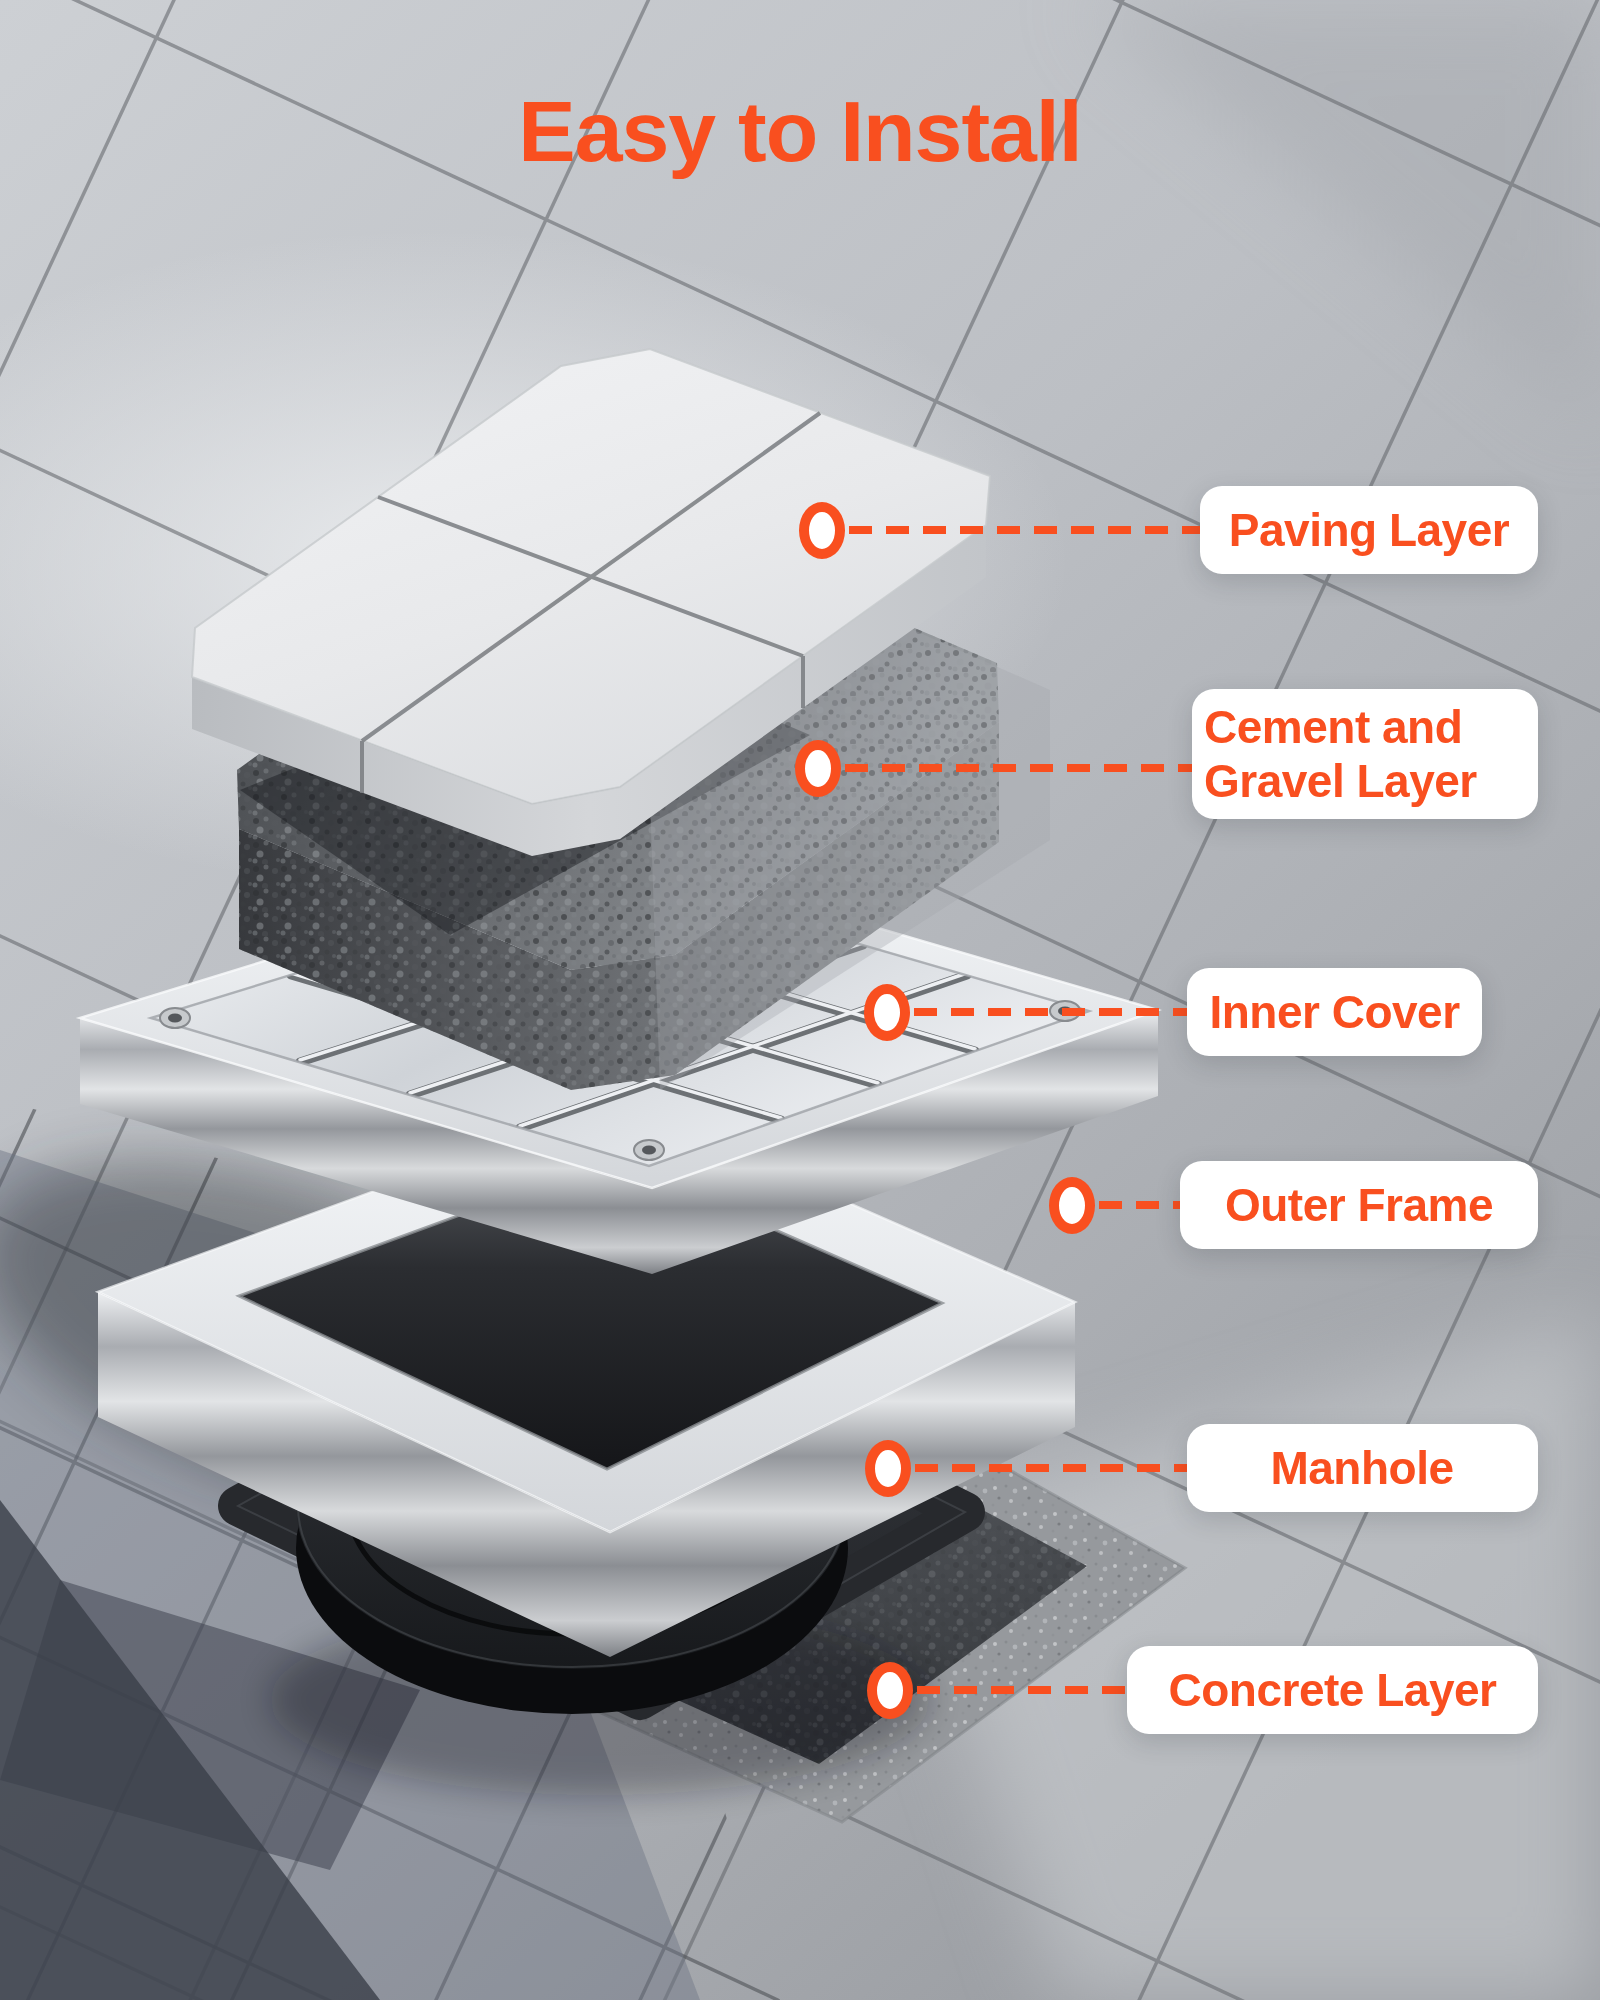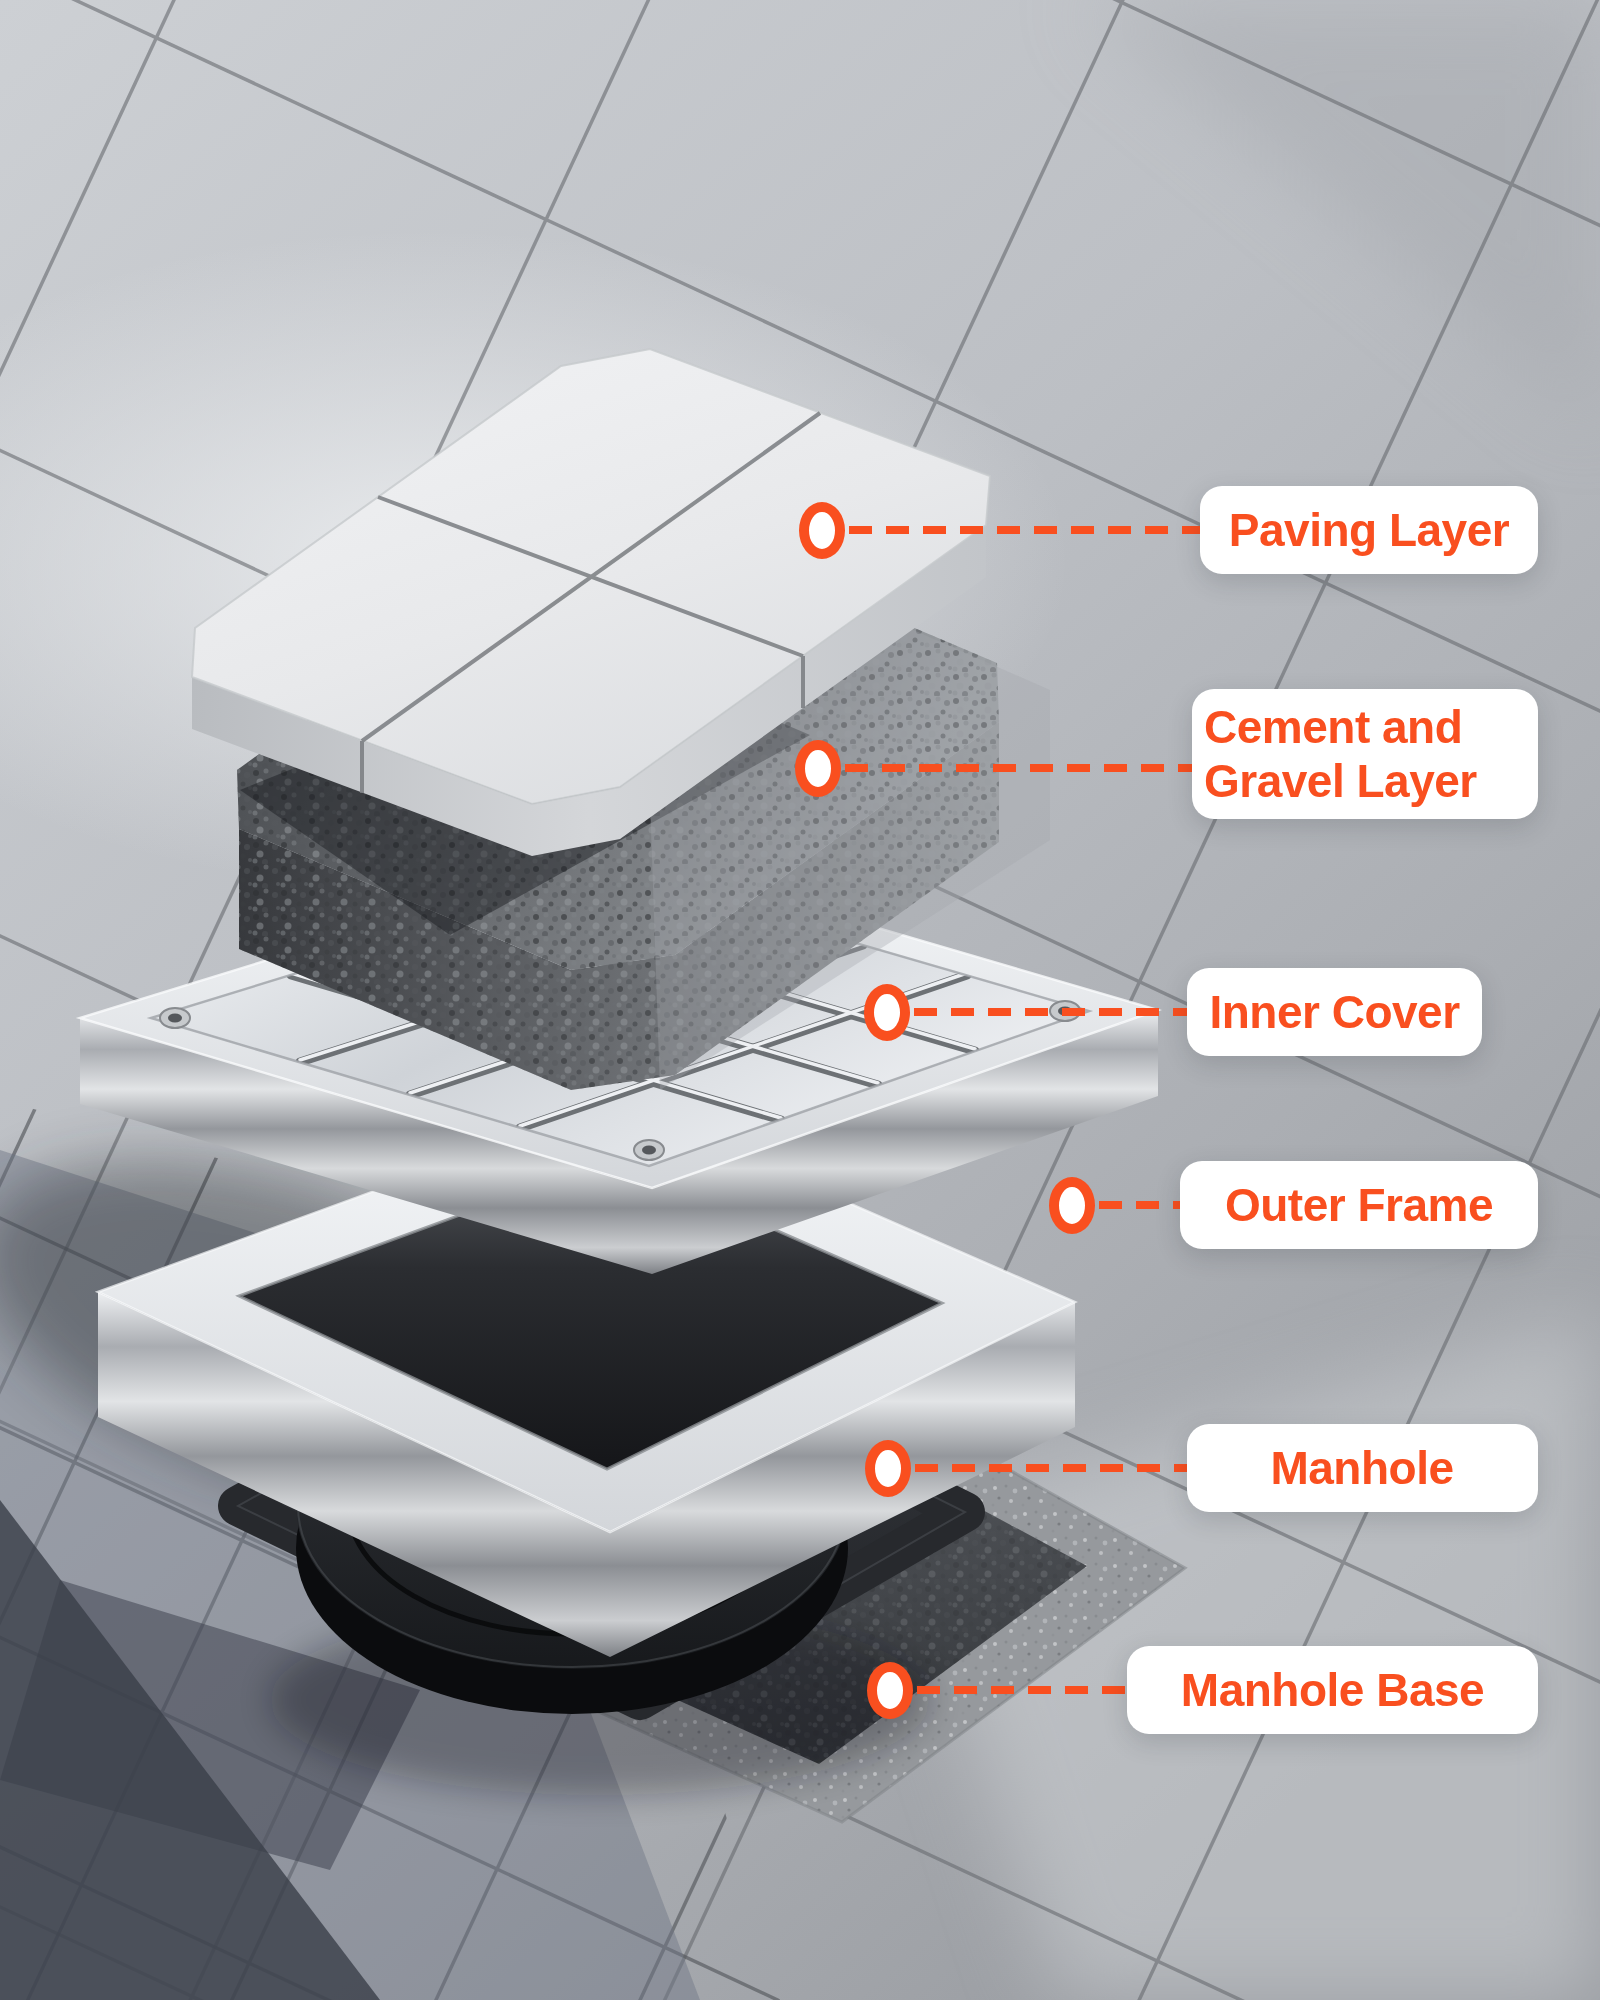--- a/index.html
+++ b/index.html
@@ -266,20 +266,21 @@
       <polygon points="561,366 650,349 990,476 986,525 620,787 532,804 192,677 195,628" fill="none" stroke="#c6c9cc" stroke-width="2" opacity="0.8"></polygon>
       <g stroke="#7a7d81" stroke-width="4" opacity="0.85">
         <line x1="378" y1="497" x2="803" y2="656"></line>
         <line x1="820" y1="413" x2="362" y2="741"></line>
         <line x1="803" y1="656" x2="803" y2="708"></line>
         <line x1="362" y1="741" x2="362" y2="793"></line>
       </g>
     </g>
   </svg>
 
+  <div class="page-title">Easy to Install</div>
 
   <div class="callout">
     <span class="marker" style="left:799px;top:502px;"></span>
     <div class="dash" style="left:849px;top:526px;width:351px;"></div>
     <div class="label-box" style="left:1200px;top:486px;width:338px;height:88px;">Paving Layer</div>
   </div>
 
   <div class="callout">
     <span class="marker" style="left:795px;top:740px;"></span>
     <div class="dash" style="left:845px;top:764px;width:347px;"></div>
@@ -300,16 +301,16 @@
 
   <div class="callout">
     <span class="marker" style="left:865px;top:1440px;"></span>
     <div class="dash" style="left:915px;top:1464px;width:272px;"></div>
     <div class="label-box" style="left:1187px;top:1424px;width:351px;height:88px;padding-left:11px;">Manhole</div>
   </div>
 
   <div class="callout">
     <span class="marker" style="left:867px;top:1662px;"></span>
     <div class="dash" style="left:917px;top:1686px;width:210px;"></div>
-    <div class="label-box" style="left:1127px;top:1646px;width:411px;height:88px;">Manhole Base</div>
+    <div class="label-box" style="left:1127px;top:1646px;width:411px;height:88px;">Concrete Layer</div>
   </div>
 
 </div>
 
 </body></html>

